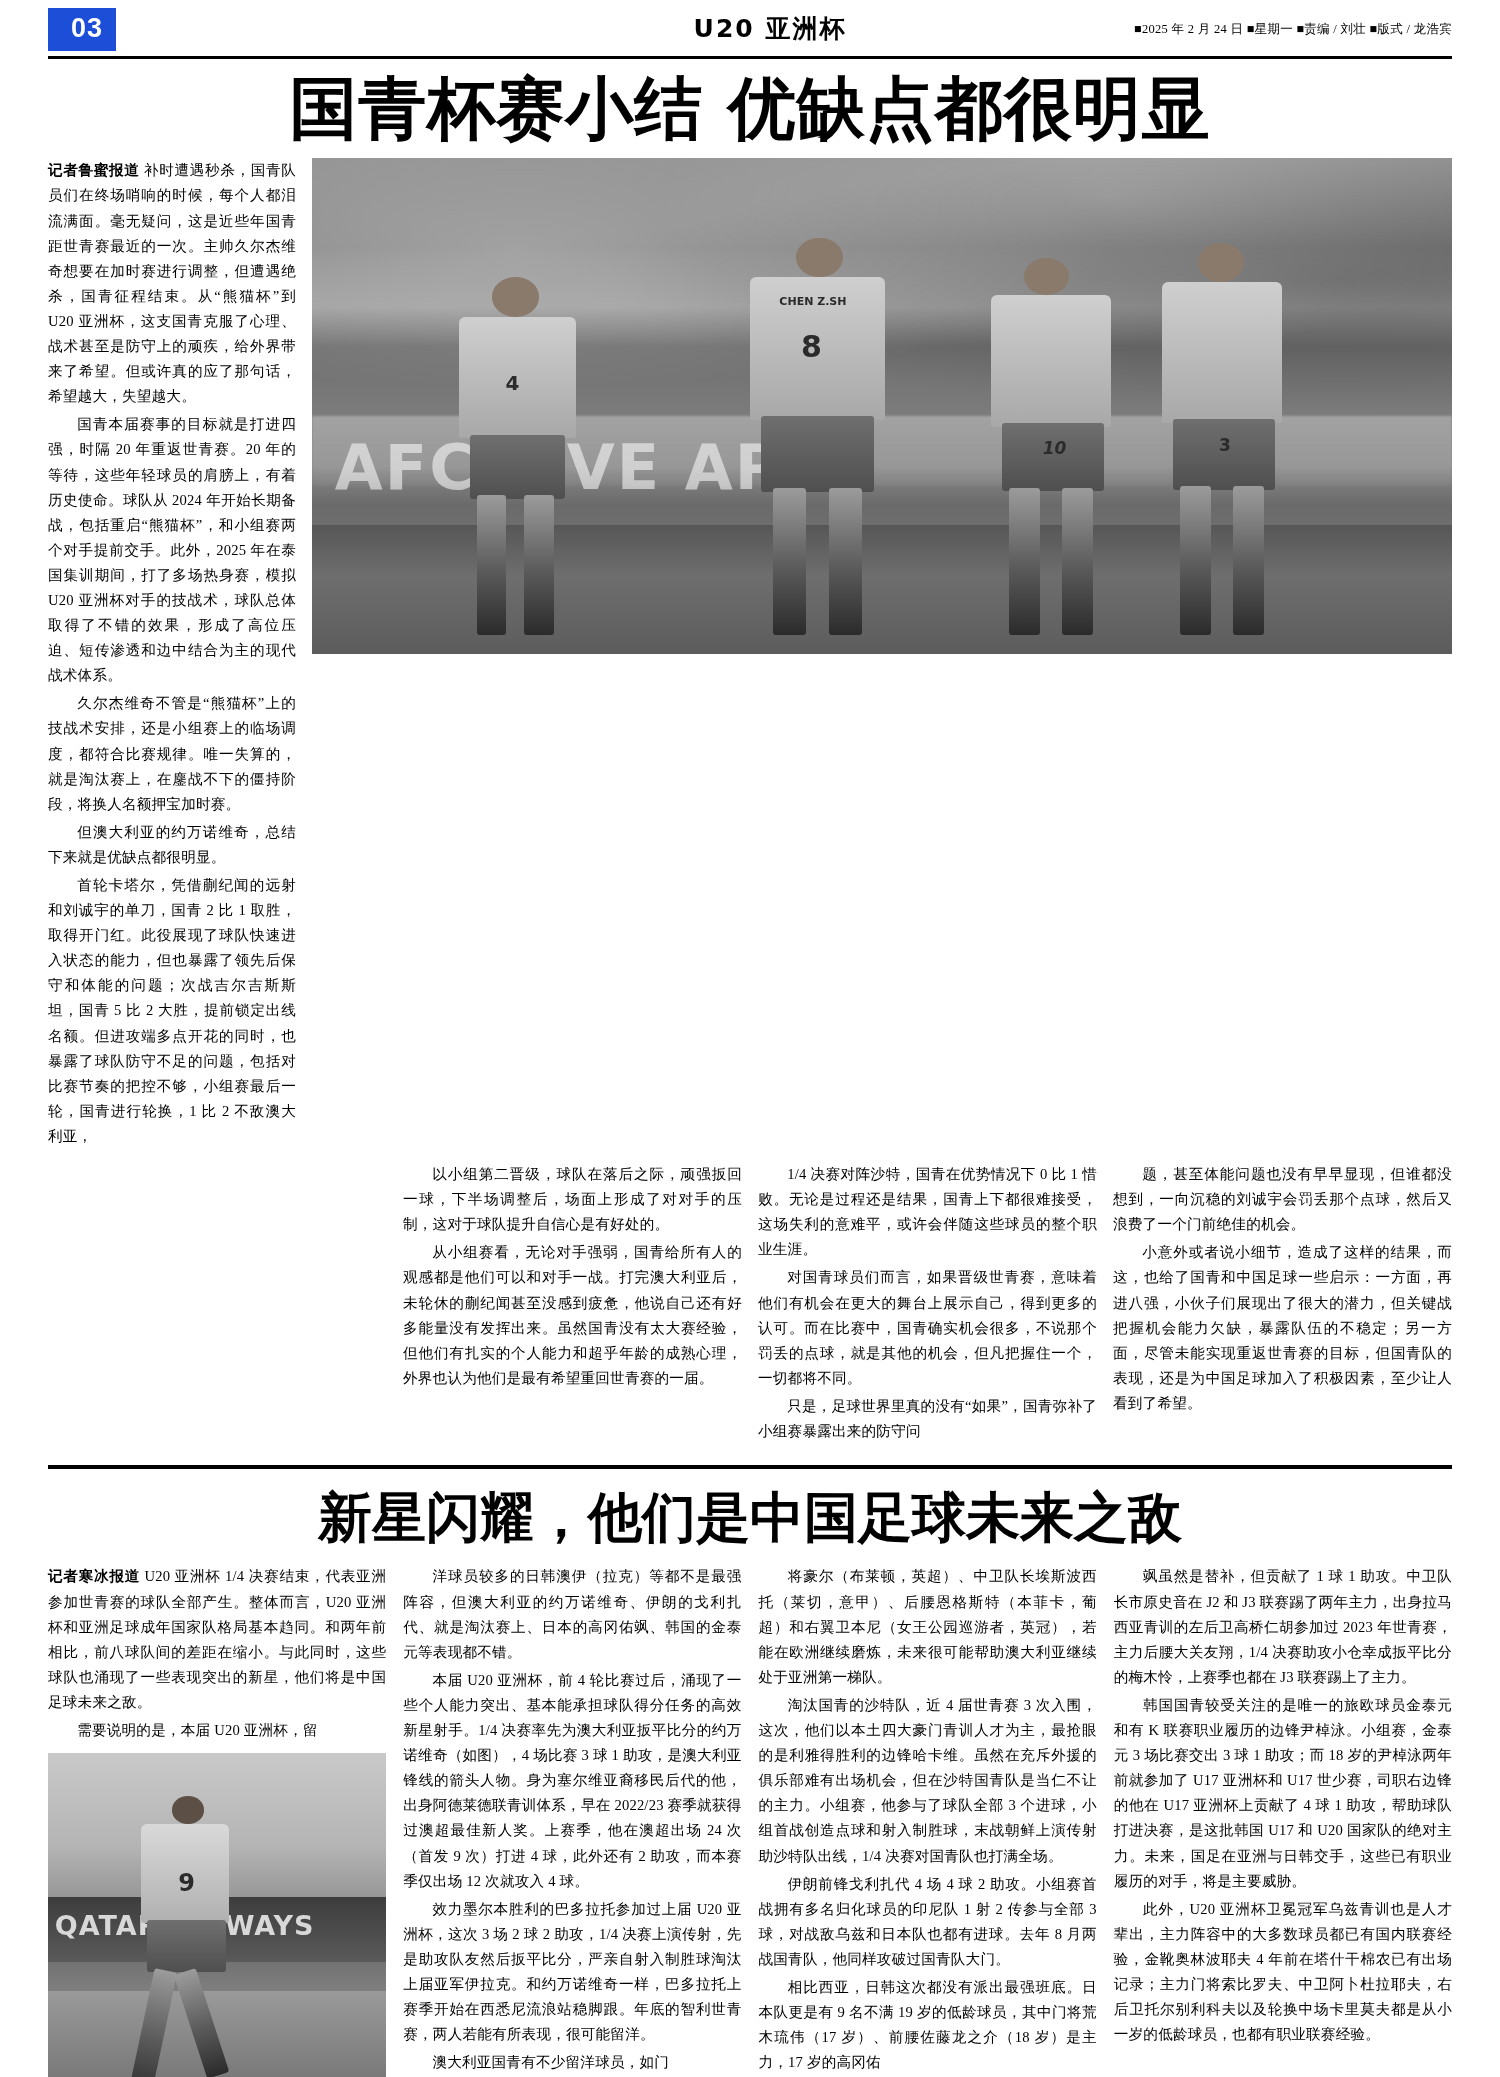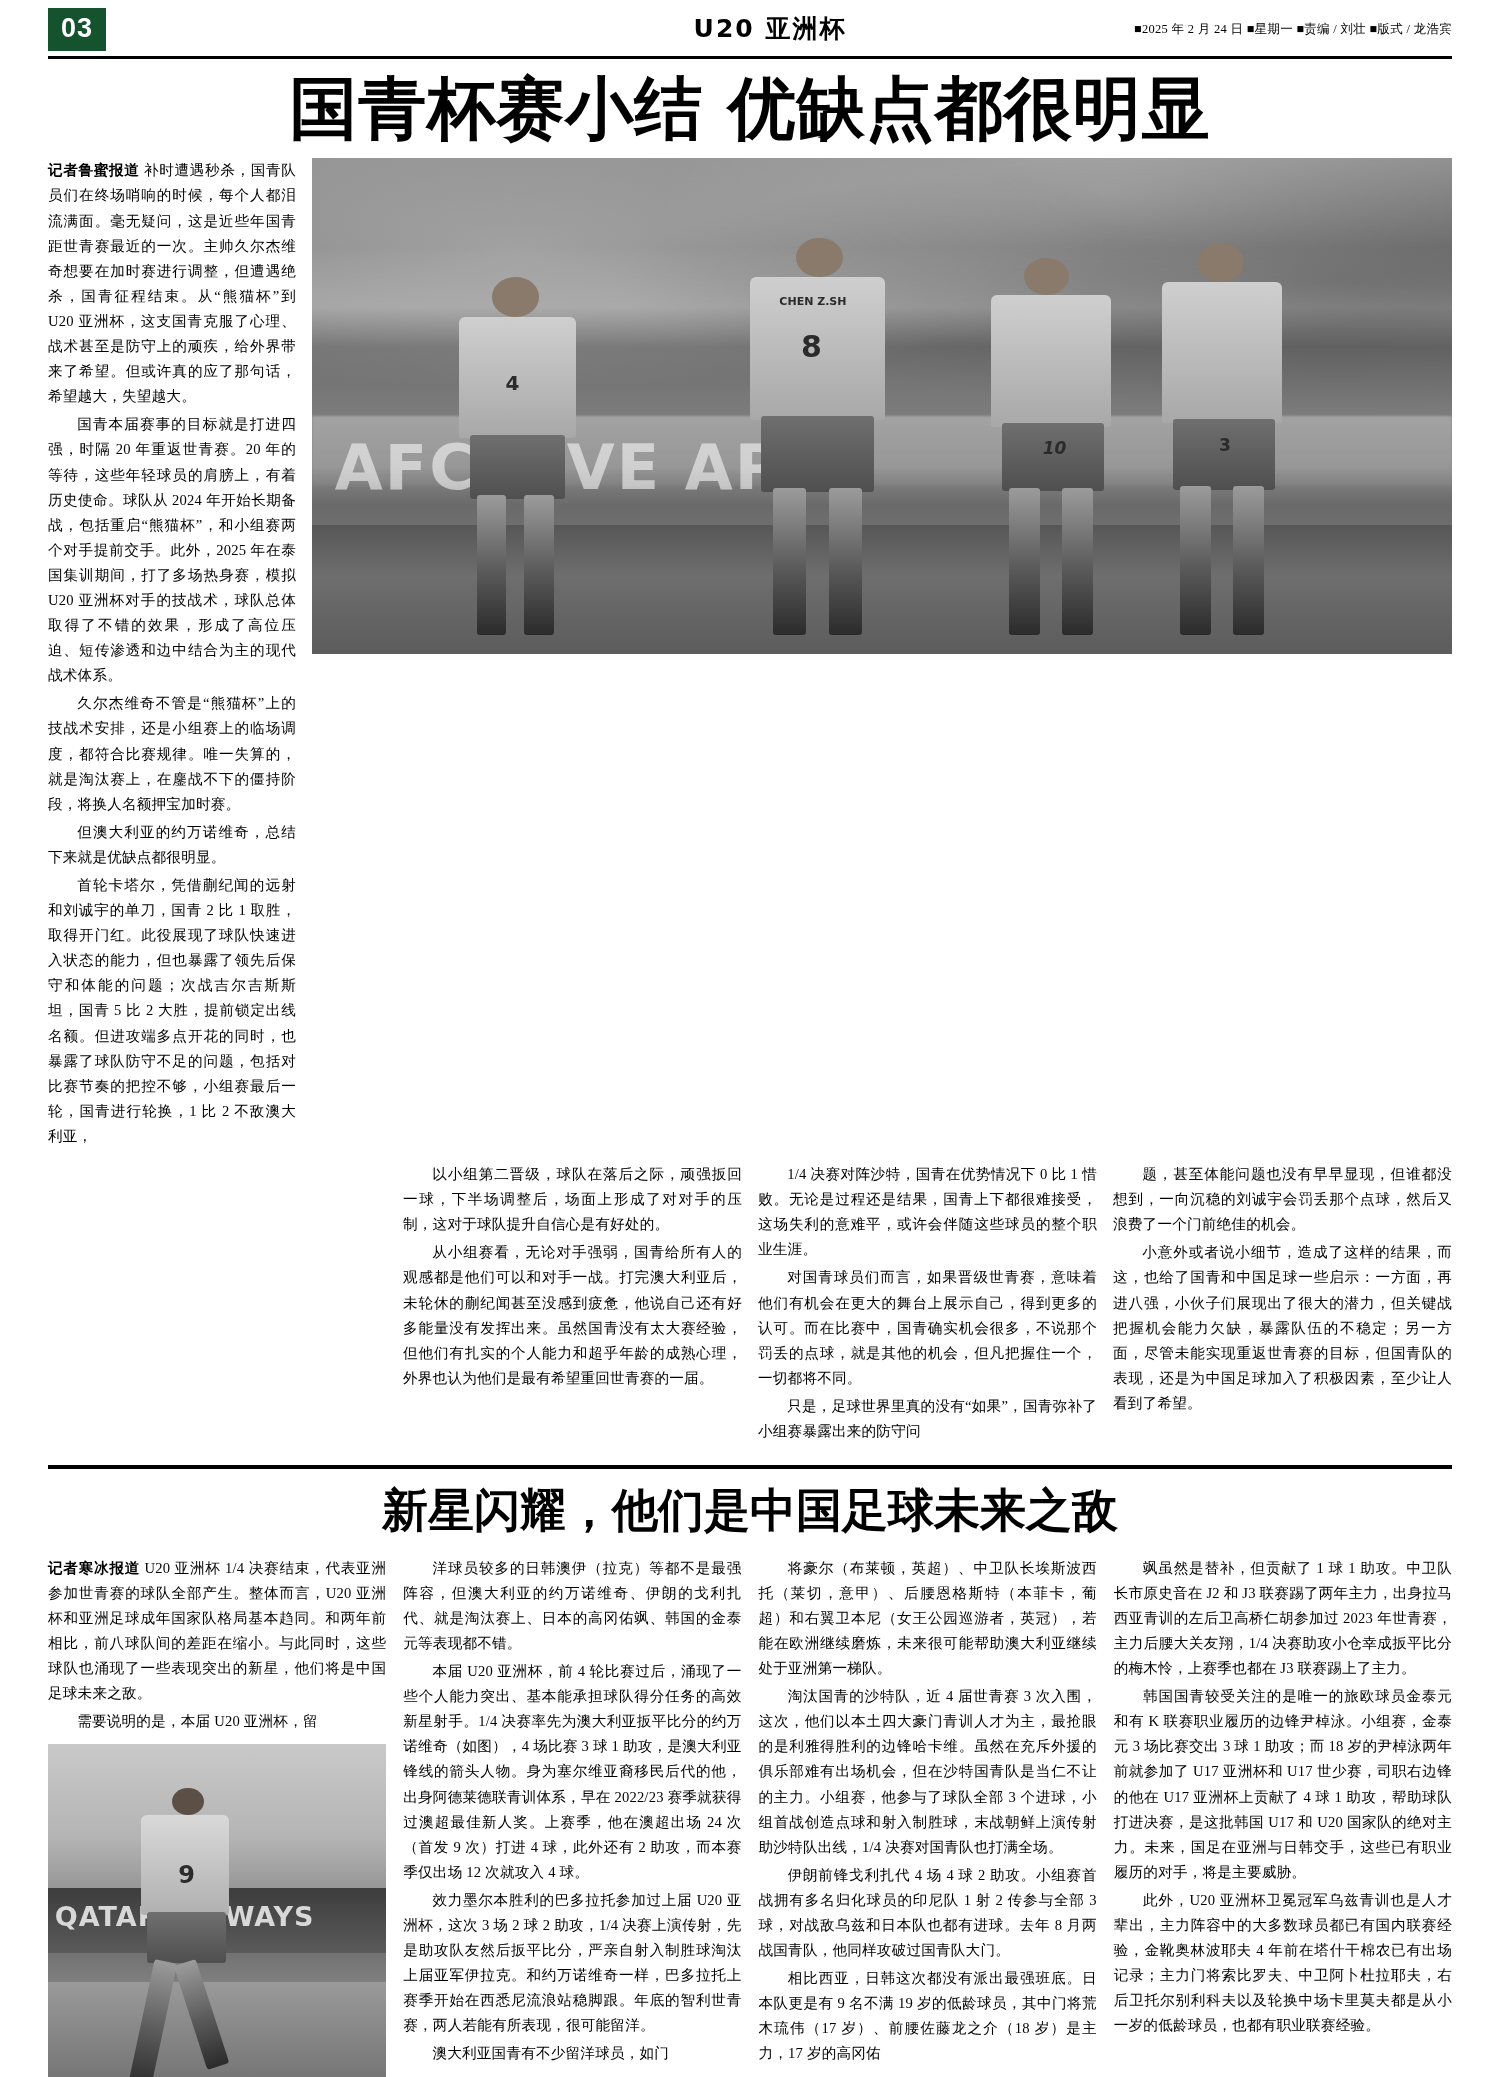--- a/index.html
+++ b/index.html
@@ -28,27 +28,27 @@
     height: 56px;
     display: flex;
     align-items: center;
     justify-content: center;
     border-bottom: 3px solid #000;
   }
   .page-num {
     position: absolute;
     left: 0;
     top: 8px;
-    background: #14532d;
+    background: #1d4ed8;
     color: #fff;
     font-family: "Liberation Sans", sans-serif;
     font-weight: bold;
     font-size: 27px;
     line-height: 1;
-    padding: 7px 13px 9px 13px;
+    padding: 7px 13px 9px 23px;
     letter-spacing: 1px;
   }
   .masthead-title {
     font-family: "DejaVu Sans", sans-serif;
     font-weight: bold;
     font-size: 25px;
     letter-spacing: 2px;
     margin-left: 40px;
   }
   .masthead-meta {
@@ -181,23 +181,23 @@
   .art1-bottom .col { flex: 1; }
 
   .rule-thick {
     border-top: 4px solid #000;
     margin: 18px 0 0 0;
   }
 
   
   .headline2 {
     text-align: center;
-    font-family: Liberation Mono, monospace;
-    font-weight: bold;
-    font-size: 46px;
+    font-family: Liberation Serif, serif;
+    font-weight: bold;
+    font-size: 54px;
     line-height: 1.1;
     letter-spacing: 0px;
     margin: 20px 0 16px 0;
     white-space: nowrap;
   }
 
   
   .art2 {
     display: flex;
     gap: 17px;

